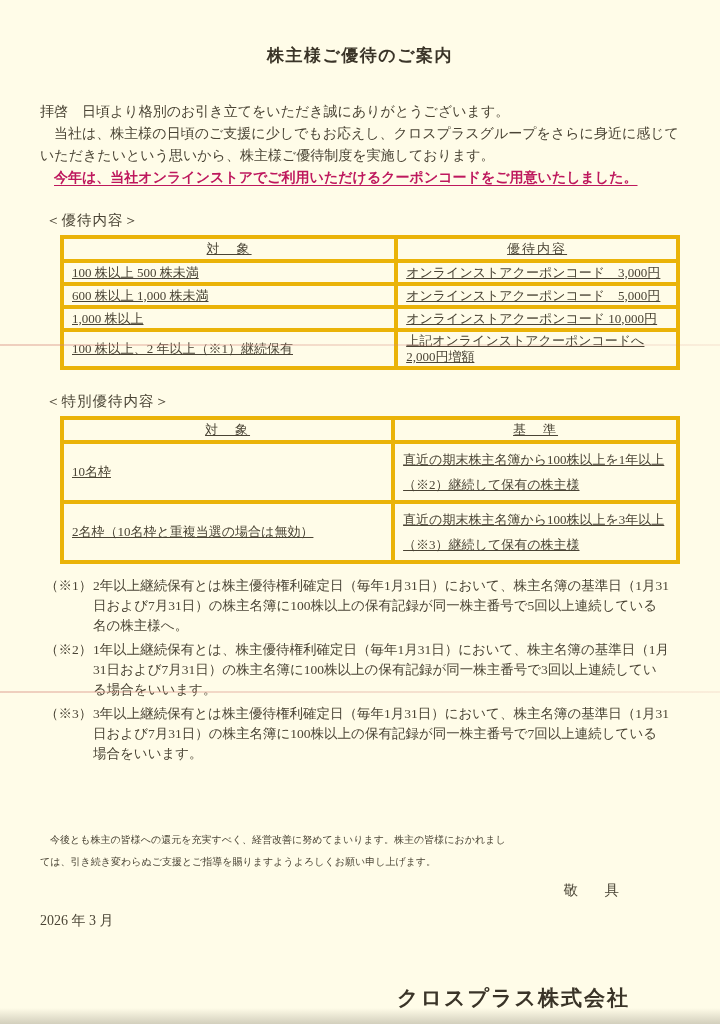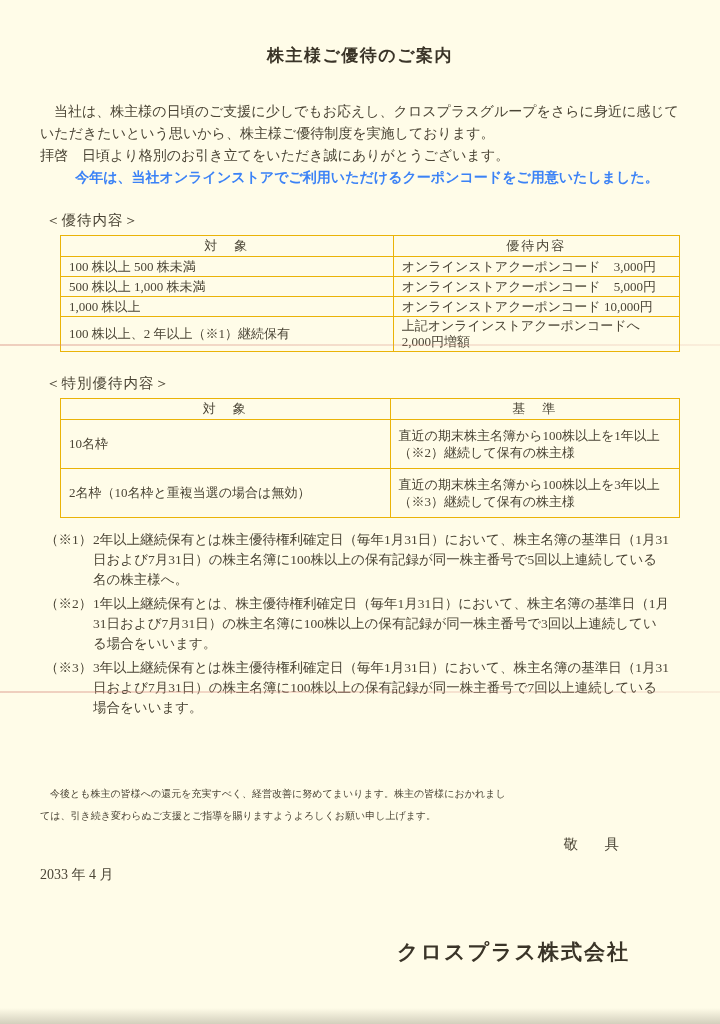--- a/index.html
+++ b/index.html
@@ -22,51 +22,52 @@
     letter-spacing:1.5px;
     color:#3a3428;
   }
   .salutation{margin-top:16px;font-size:14px;}
 
   .intro{margin-top:34px;font-size:14px;line-height:22px;}
   .intro .p{white-space:pre-line;}
   .intro .underlined{
     font-weight:bold;
     text-indent:1em;
+    text-decoration:underline;
     text-underline-offset:3px;
-    color:#3b82f6;
-    text-align:center;
+    color:#be185d;
   }
 
   .section-heading{
     margin-top:22px;margin-left:6px;
     font-size:14.5px;letter-spacing:1px;
   }
   .lead{margin-top:4px;text-indent:1em;font-size:14px;}
 
   table{
     margin-top:5px;margin-left:20px;
     width:620px;border-collapse:collapse;
     font-size:13px;color:#4a4435;
     table-layout:fixed;
   }
   th,td{
-    border:1px solid #eab308;
+    border:4px solid #eab308;
     padding:1px 8px;
     line-height:16px;
     text-align:left;
     vertical-align:middle;
     overflow:hidden;
+    text-decoration:underline;
   }
   th{font-weight:normal;text-align:center;letter-spacing:2px;height:18px;}
   .t1 td{height:17px;}
   .t1 .col-l{width:51%;}
   .t2 .col-l{width:50.5%;}
   .t2 td{height:42px;}
-  .t2 .criteria{white-space:pre-line;line-height:17px;padding-top:3px;padding-bottom:3px;}
+  .t2 .criteria{white-space:pre-line;line-height:25px;padding-top:3px;padding-bottom:3px;}
 
   .notes{margin-top:12px;font-size:13.5px;line-height:20px;}
   .note{display:flex;margin-left:5px;margin-bottom:4px;}
   .note-label{flex:none;width:48px;}
   .note-text{white-space:pre-line;}
 
   .closing{margin-top:65px;font-size:10px;line-height:22px;white-space:pre-line;}
   .keigu{margin-top:8px;text-align:right;padding-right:55px;font-size:14.5px;letter-spacing:6px;}
   .date{margin-top:12px;font-size:14px;}
 
@@ -93,40 +94,40 @@
 </head>
 <body>
 
 <div class="page">
   <div class="content">
 
     <div class="title">株主様ご優待のご案内</div>
 
 
     <div class="intro">
+      <div class="p">拝啓　日頃より格別のお引き立てをいただき誠にありがとうございます。</div>
       <div class="p">　当社は、株主様の日頃のご支援に少しでもお応えし、クロスプラスグループをさらに身近に感じて
 いただきたいという思いから、株主様ご優待制度を実施しております。</div>
-      <div class="p">拝啓　日頃より格別のお引き立てをいただき誠にありがとうございます。</div>
       <div class="underlined">今年は、当社オンラインストアでご利用いただけるクーポンコードをご用意いたしました。</div>
     </div>
 
     <div class="section-heading">＜優待内容＞</div>
 
     <table class="t1">
       <tbody>
           <tr>
         <th class="col-l">対　象</th>
         <th>優待内容</th>
       </tr>
       <tr>
         <td>100 株以上 500 株未満</td>
         <td>オンラインストアクーポンコード　3,000円</td>
       </tr>
       <tr>
-        <td>500 株以上 1,000 株未満</td>
+        <td>600 株以上 1,000 株未満</td>
         <td>オンラインストアクーポンコード　5,000円</td>
       </tr>
       <tr>
         <td>1,000 株以上</td>
         <td>オンラインストアクーポンコード 10,000円</td>
       </tr>
       <tr>
         <td>100 株以上、2 年以上（※1）継続保有</td>
         <td>上記オンラインストアクーポンコードへ 2,000円増額</td>
       </tr>
@@ -171,21 +172,21 @@
         <span class="note-label">（※3）</span>
         <span class="note-text">3年以上継続保有とは株主優待権利確定日（毎年1月31日）において、株主名簿の基準日（1月31
 日および7月31日）の株主名簿に100株以上の保有記録が同一株主番号で7回以上連続している
 場合をいいます。</span>
       </div>
     </div>
 
     <div class="closing">　今後とも株主の皆様への還元を充実すべく、経営改善に努めてまいります。株主の皆様におかれまし
 ては、引き続き変わらぬご支援とご指導を賜りますようよろしくお願い申し上げます。</div>
     <div class="keigu">敬　具</div>
-    <div class="date">2033 年 4 月</div>
+    <div class="date">2026 年 3 月</div>
 
     <div class="signature">
       <div class="company">クロスプラス株式会社</div>
 
     </div>
 
   </div>
 
   <div class="crease crease-1"></div>
   <div class="crease crease-2"></div>

